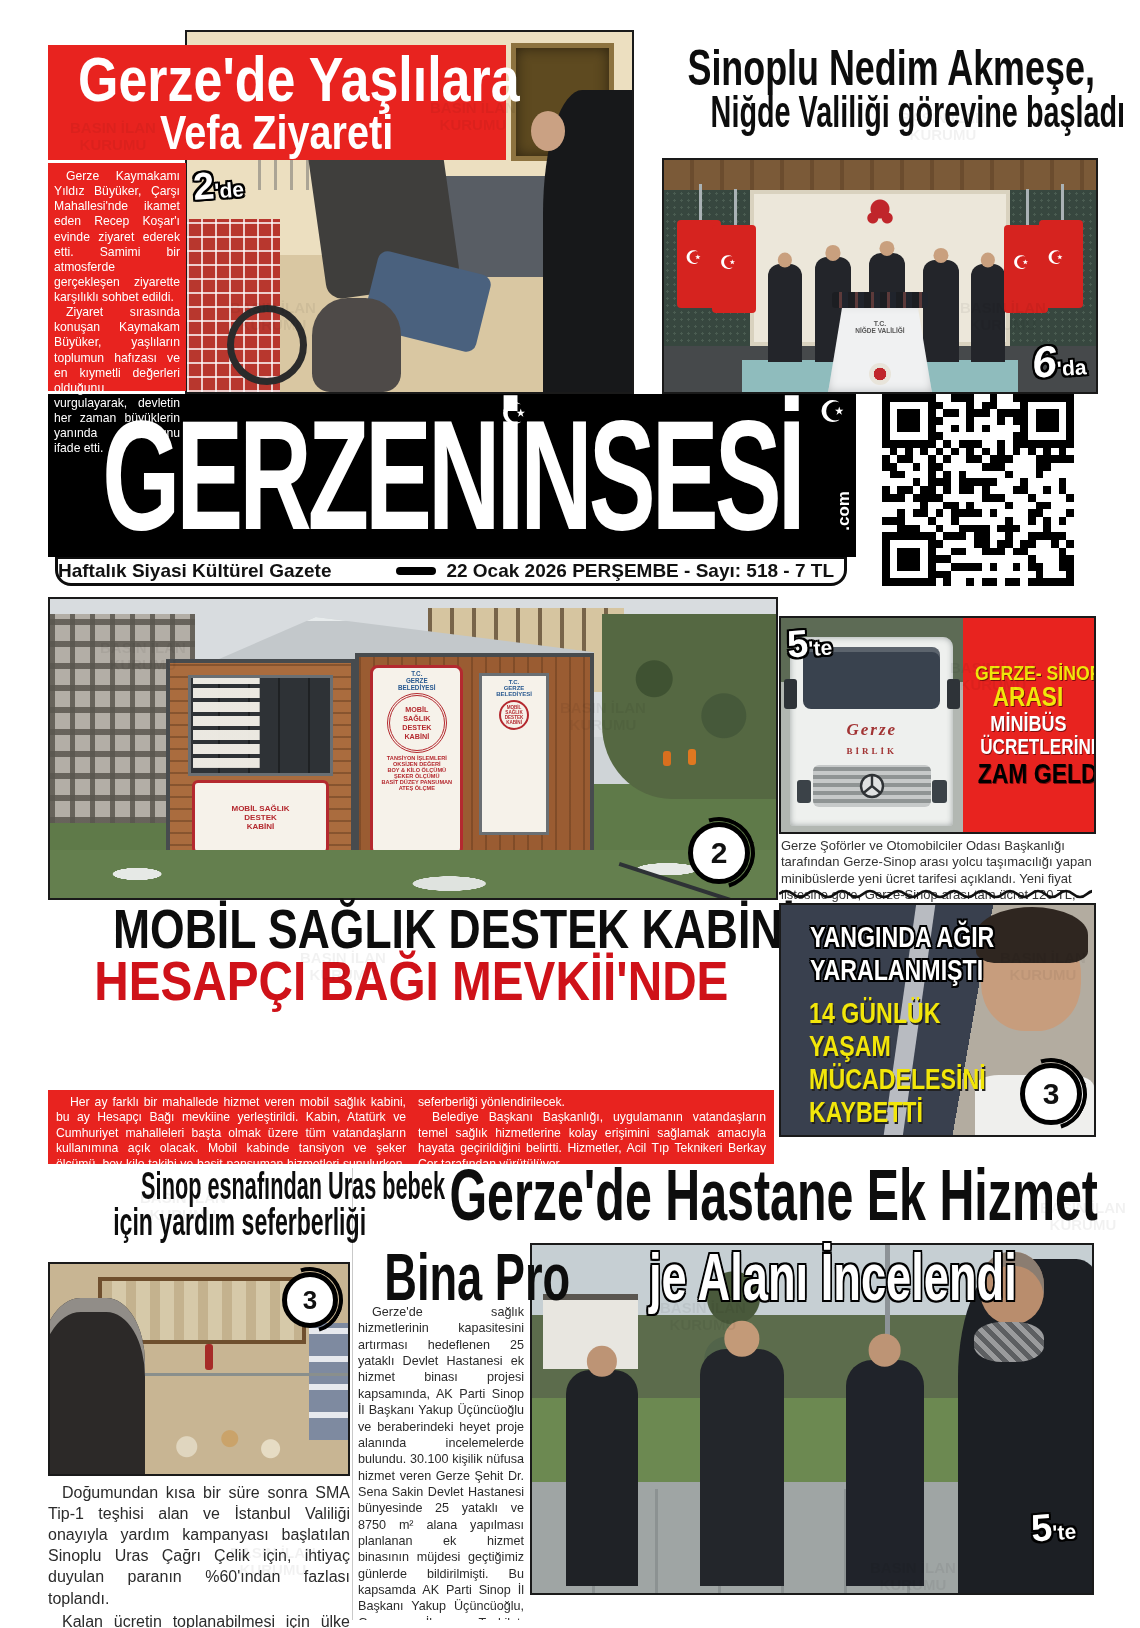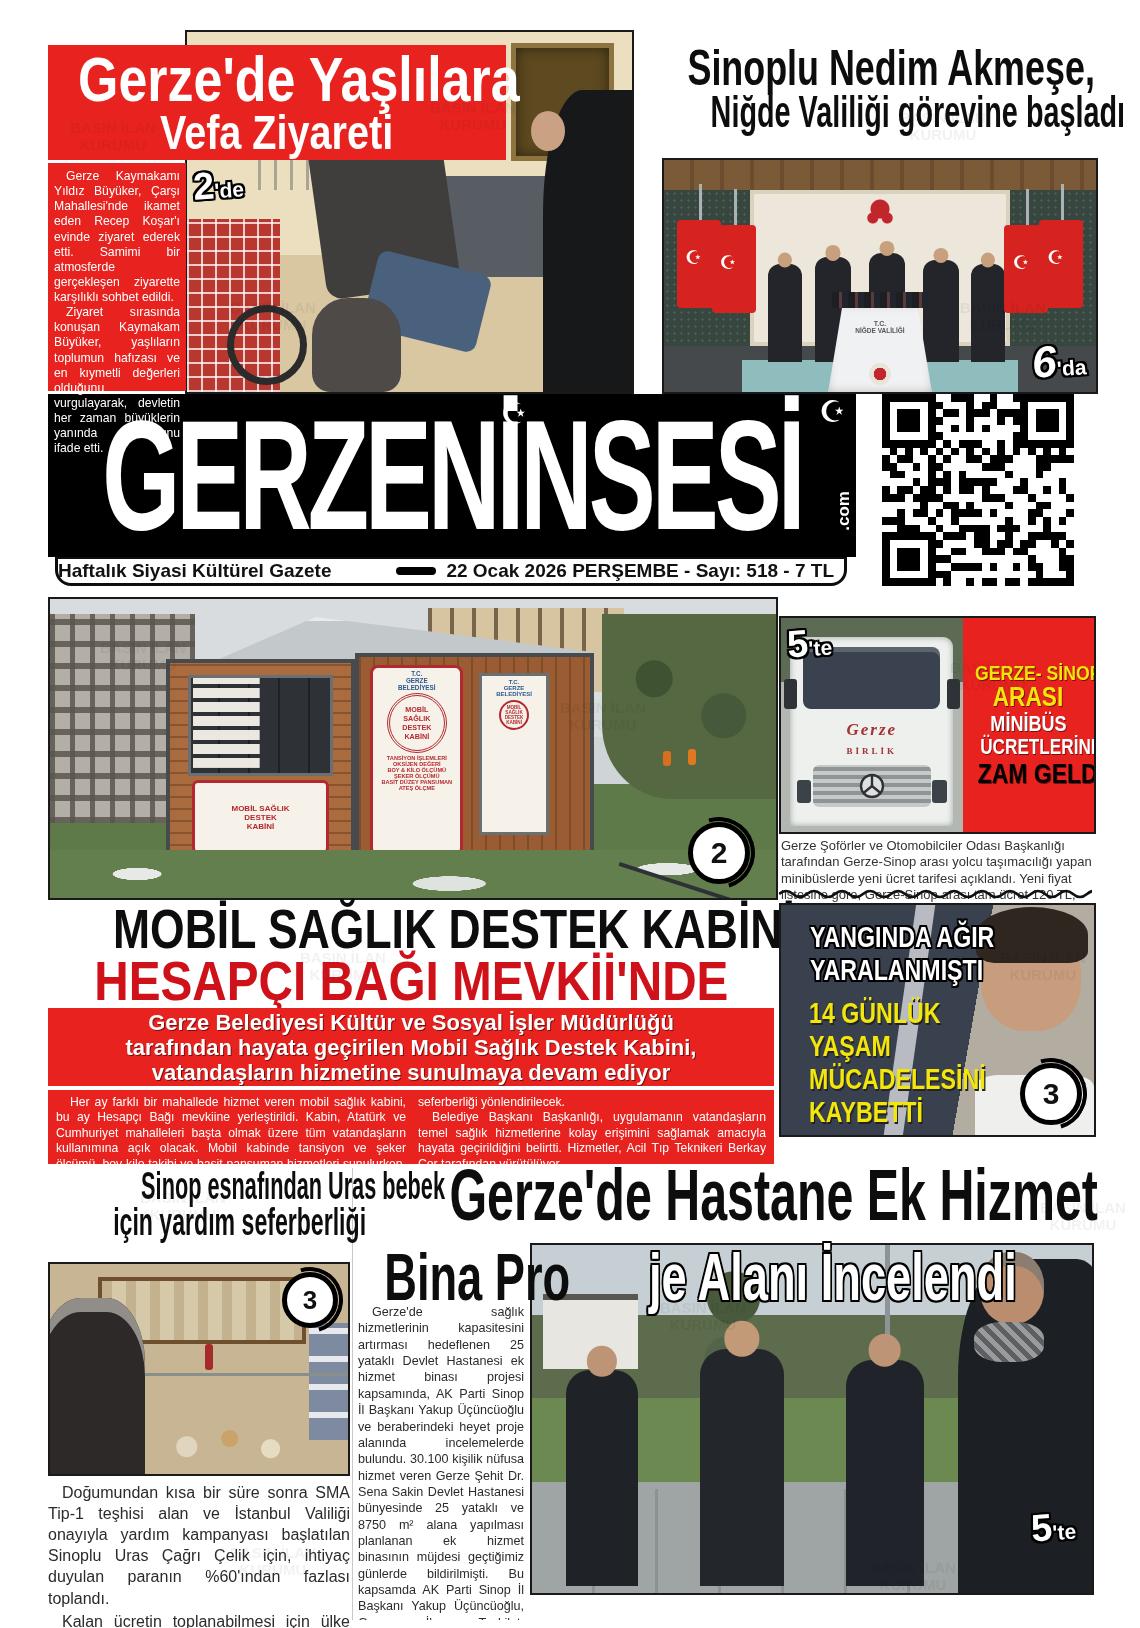--- a/index.html
+++ b/index.html
@@ -403,25 +403,20 @@
     <div class="abs" style="right:4%;bottom:4%;width:18%;height:4px;background:#2e3236;transform:rotate(18deg);"></div>
     <div class="badge" style="right:26px;bottom:14px;">2</div>
   </div>
 
   <div class="abs" style="left:48px;top:898px;width:726px;text-align:center;">
     <span class="cond" style="--sx:.84;--sy:1.05;font-size:53px;font-weight:bold;color:#0d0d0d;">MOBİL SAĞLIK DESTEK KABİNİ</span>
   </div>
   <div class="abs" style="left:48px;top:950px;width:726px;text-align:center;">
     <span class="cond" style="--sx:.9;--sy:1.05;font-size:53px;font-weight:bold;color:#cf1219;">HESAPÇI BAĞI MEVKİİ'NDE</span>
   </div>
-  <div class="redbox" style="left:48px;top:1008px;width:726px;height:78px;display:flex;flex-direction:column;justify-content:center;text-align:center;font-weight:bold;font-size:22px;line-height:25px;text-shadow:1px 1px 0 #7a0d0d;">
-    <span>Gerze Belediyesi Kültür ve Sosyal İşler Müdürlüğü</span>
-    <span>tarafından hayata geçirilen Mobil Sağlık Destek Kabini,</span>
-    <span>vatandaşların hizmetine sunulmaya devam ediyor</span>
-  </div>
   <div class="redbox" style="left:48px;top:1090px;width:726px;height:74px;box-sizing:border-box;padding:5px 8px;font-size:12.2px;line-height:1.27;">
     <div style="position:absolute;left:8px;top:5px;width:350px;text-align:justify;">
       <p style="margin:0;text-indent:14px;">Her ay farklı bir mahallede hizmet veren mobil sağlık kabini, bu ay Hesapçı Bağı mevkiine yerleştirildi. Kabin, Atatürk ve Cumhuriyet mahalleleri başta olmak üzere tüm vatandaşların kullanımına açık olacak. Mobil kabinde tansiyon ve şeker ölçümü, boy-kilo takibi ve basit pansuman hizmetleri sunulurken, gerekli durumlarda vatandaşlar sağlık</p>
     </div>
     <div style="position:absolute;left:370px;top:5px;width:348px;text-align:justify;">
       <p style="margin:0;">seferberliği yönlendirilecek.</p>
       <p style="margin:0;text-indent:14px;">Belediye Başkanı Başkanlığı, uygulamanın vatandaşların temel sağlık hizmetlerine kolay erişimini sağlamak amacıyla hayata geçirildiğini belirtti. Hizmetler, Acil Tıp Teknikeri Berkay Çor tarafından yürütülüyor.</p>
     </div>
   </div>
 

